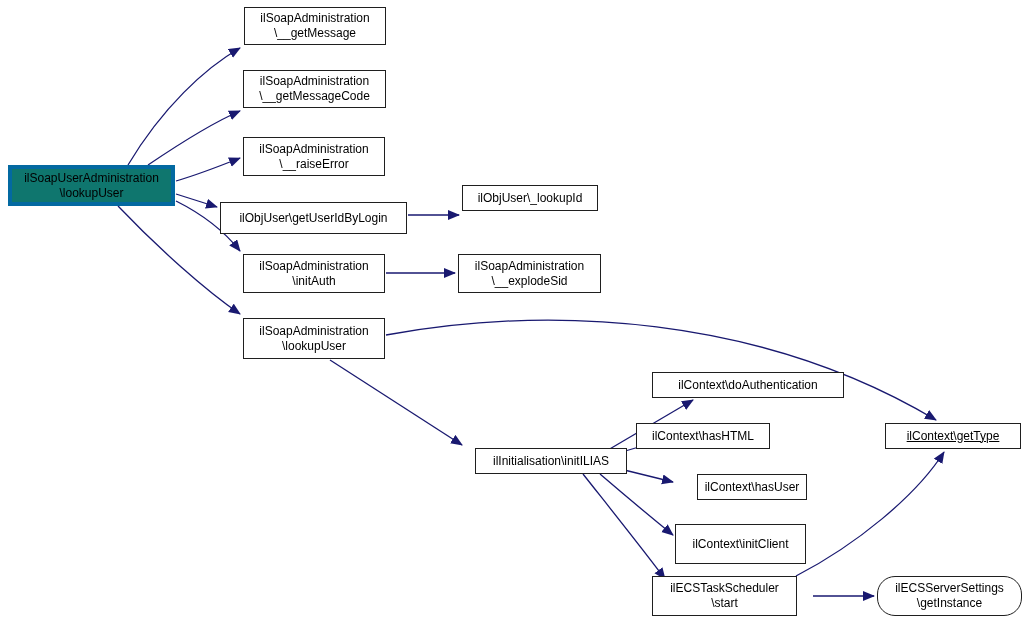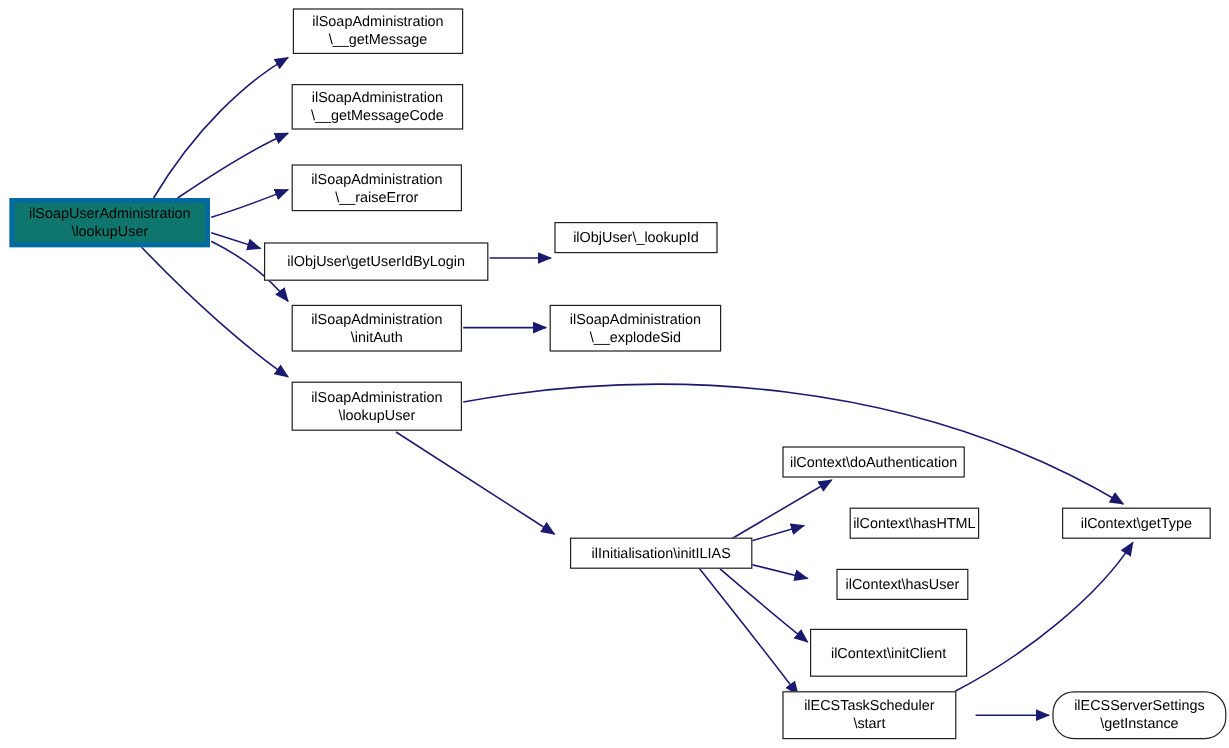--- a/index.html
+++ b/index.html
@@ -88,25 +88,25 @@
 
   <div class="node" style="left:243px; top:318px; width:142px; height:41px;">
     <span>ilSoapAdministration</span>
     <span>\lookupUser</span>
   </div>
 
   <div class="node" style="left:455px; top:448px; width:152px; height:26px;margin-left:20px;">
     <span>ilInitialisation\initILIAS</span>
   </div>
 
-  <div class="node" style="left:652px; top:372px; width:152px; height:26px;">
+  <div class="node" style="left:652px; top:372px; width:192px; height:26px;">
     <span>ilContext\doAuthentication</span>
   </div>
 
-  <div class="node" style="left:708px; top:423px; width:108px; height:26px;">
+  <div class="node" style="left:636px; top:423px; width:134px; height:26px;">
     <span>ilContext\hasHTML</span>
   </div>
 
   <div class="node" style="left:697px; top:474px; width:110px; height:26px;">
     <span>ilContext\hasUser</span>
   </div>
 
   <div class="node" style="left:675px; top:524px; width:131px; height:40px;">
     <span>ilContext\initClient</span>
   </div>
@@ -114,17 +114,17 @@
   <div class="node" style="left:652px; top:576px; width:145px; height:40px;">
     <span>ilECSTaskScheduler</span>
     <span>\start</span>
   </div>
 
   <div class="node" style="left:877px; top:576px; width:145px; height:40px;border-radius:18px;">
     <span>ilECSServerSettings</span>
     <span>\getInstance</span>
   </div>
 
-  <div class="node" style="left:885px; top:423px; width:124px; height:26px;">
+  <div class="node" style="left:885px; top:423px; width:136px; height:26px;text-decoration:underline;">
     <span>ilContext\getType</span>
   </div>
 
 </div>
 
 </body></html>

